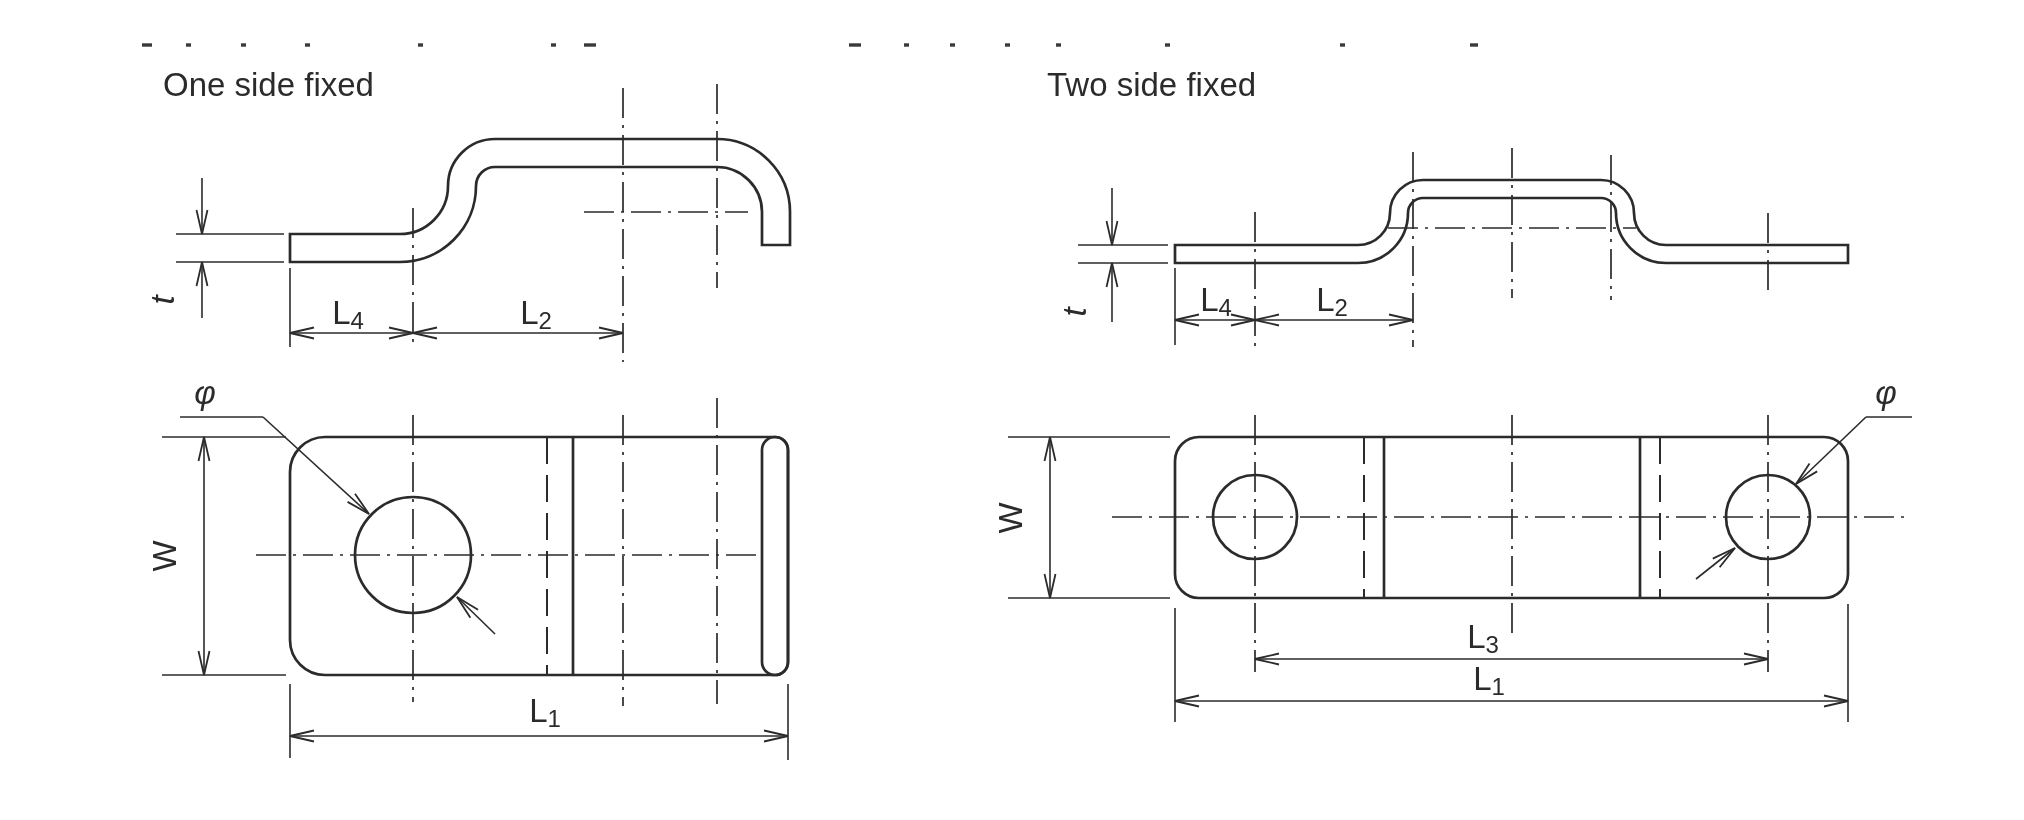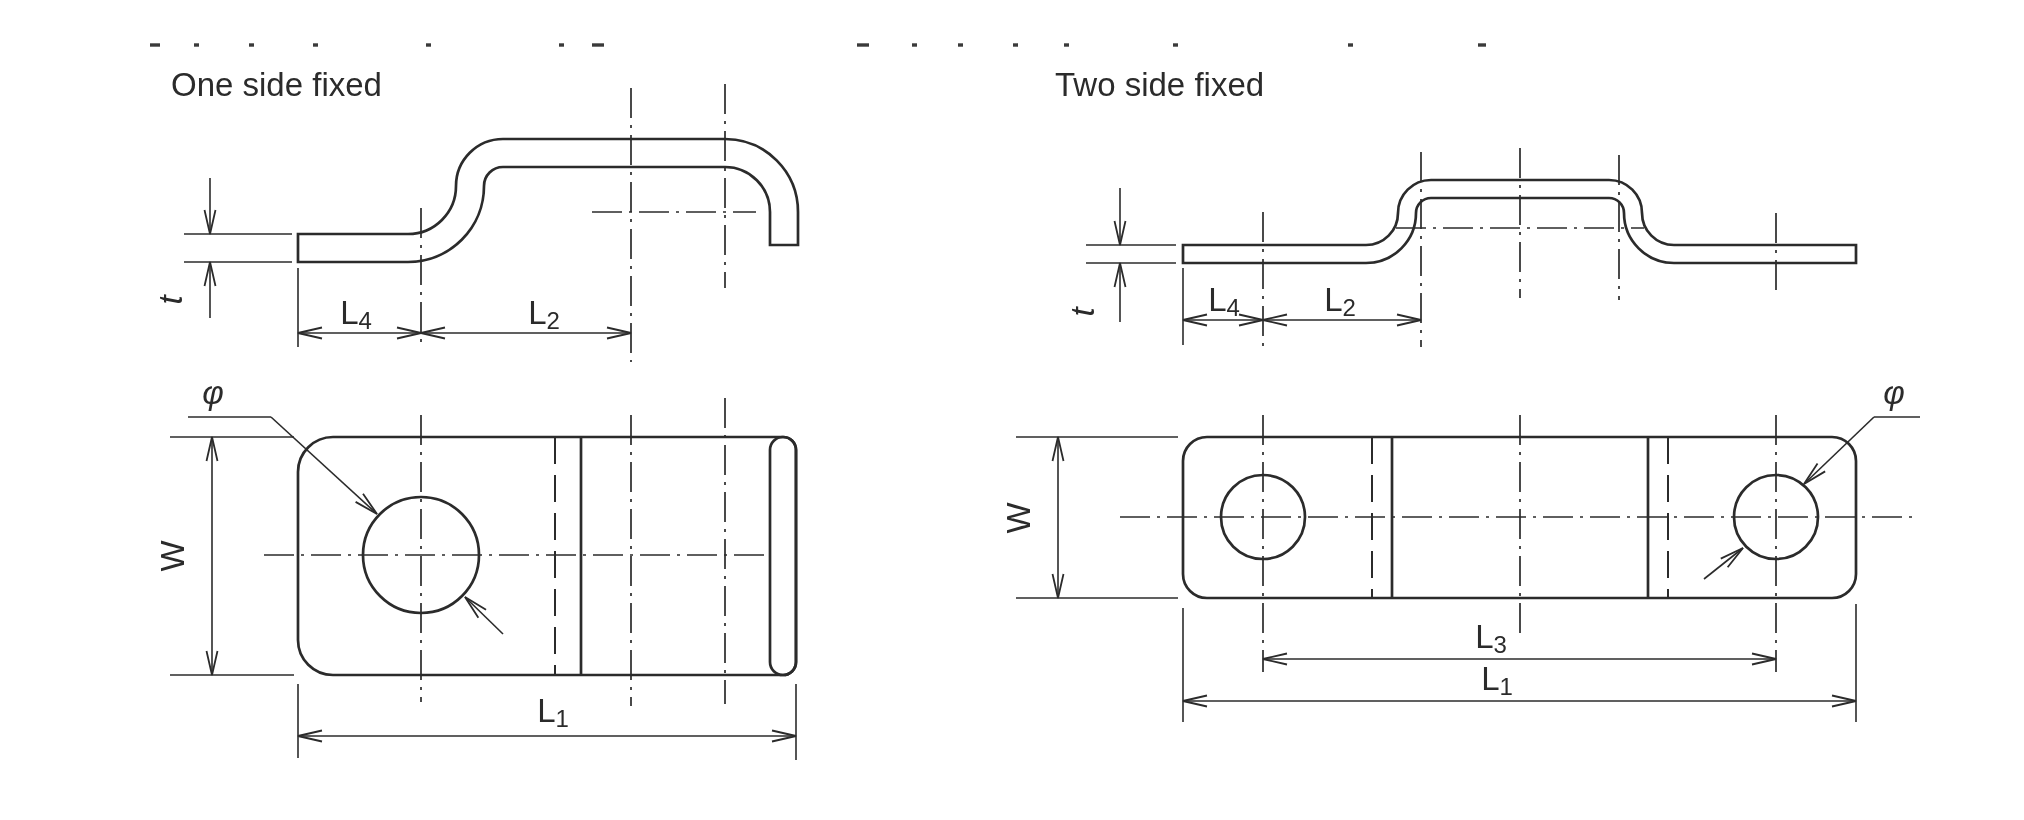--- a/index.html
+++ b/index.html
@@ -1,16 +1,16 @@
 <!DOCTYPE html>
 <html><head>
 <meta charset="utf-8">
 <style>
   html,body{margin:0;padding:0;background:#ffffff;}
-  .stage{width:1964px;height:820px;position:relative;background:#ffffff;overflow:hidden;padding-left:8px;}
+  .stage{width:1964px;height:820px;position:relative;background:#ffffff;overflow:hidden;}
   svg{display:block;}
   svg text{font-family:"Liberation Sans","DejaVu Sans",sans-serif;fill:#2b2b2b;}
   .title-text{font-size:33px;}
   .dim-label{font-size:33px;}
   .dim-sub{font-size:24px;}
   .italic{font-style:italic;}
   .ol{fill:none;stroke:#2b2b2b;stroke-width:2.7;}
   .cl{fill:none;stroke:#2b2b2b;stroke-width:1.7;stroke-dasharray:30 7 3 7;}
   .hid{fill:none;stroke:#2b2b2b;stroke-width:2;stroke-dasharray:27 11;}
   .dim{fill:none;stroke:#2b2b2b;stroke-width:1.6;}

